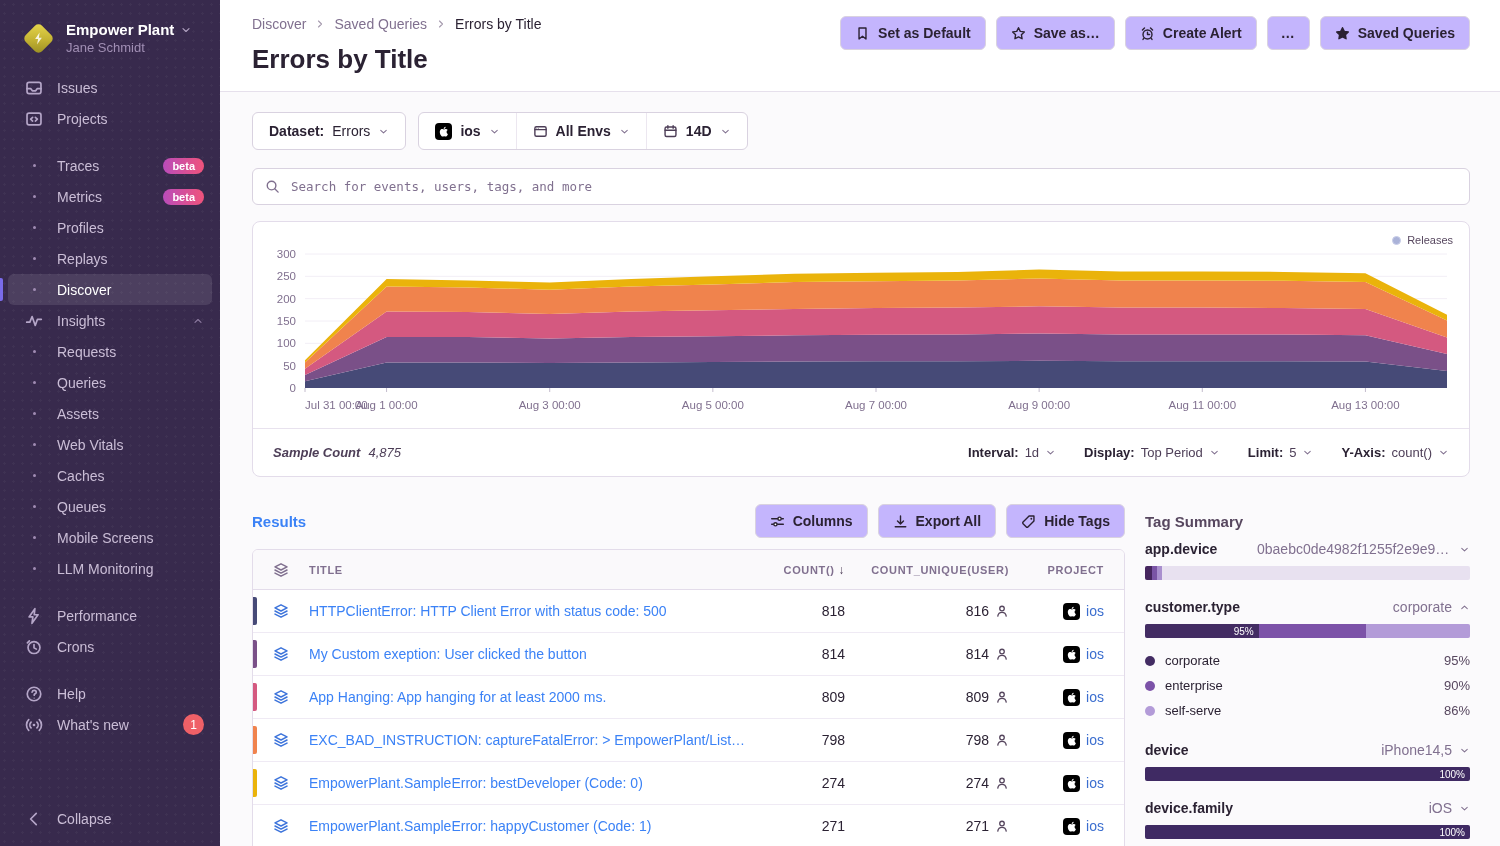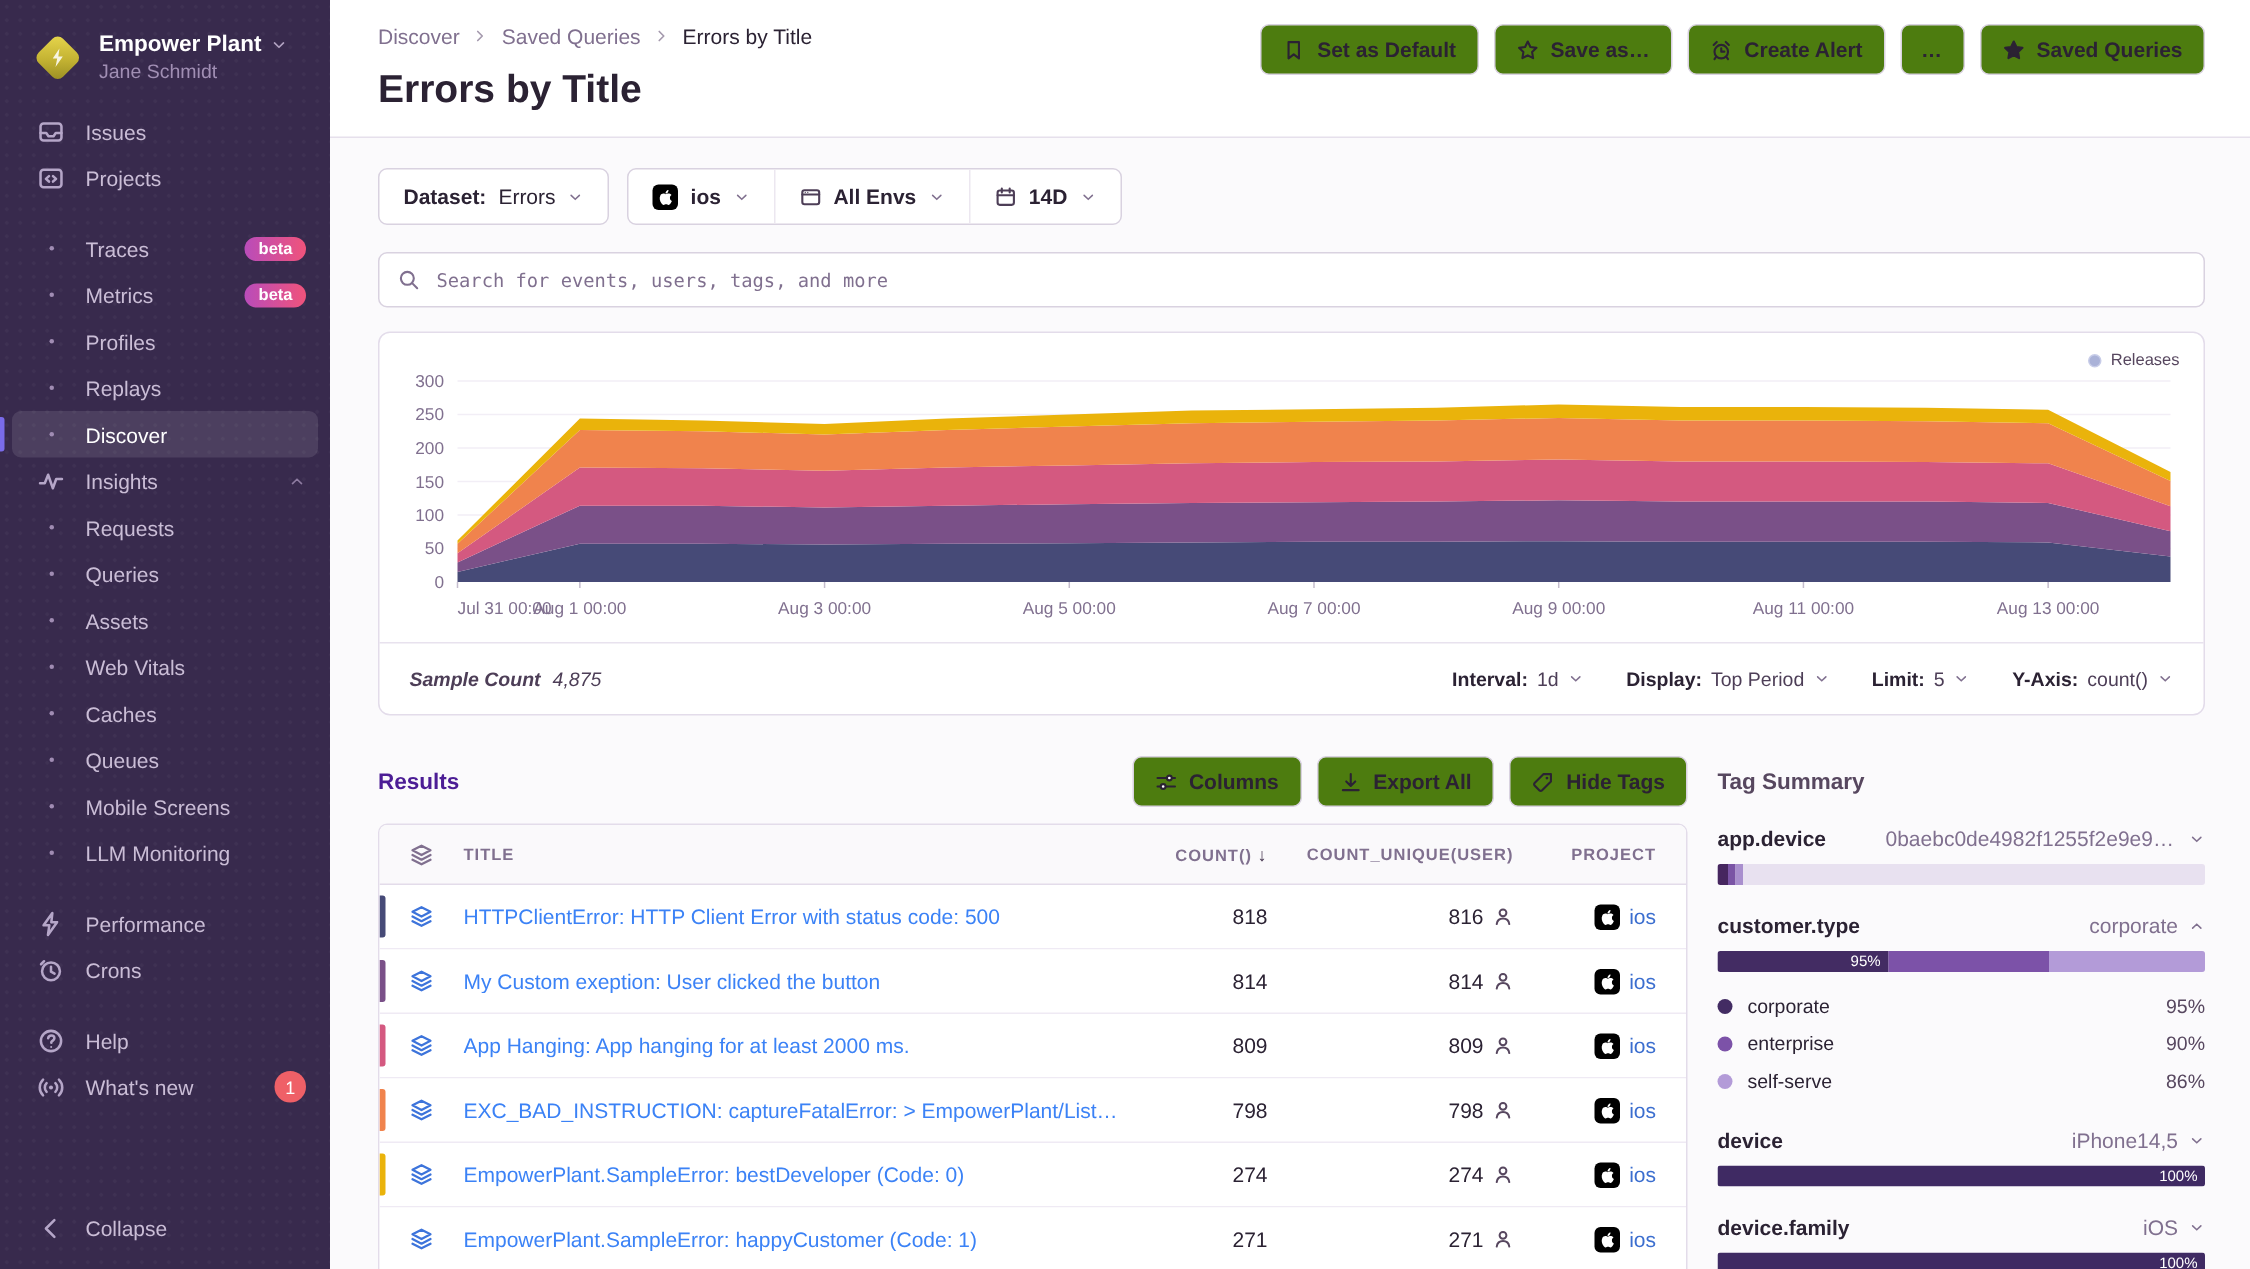--- a/index.html
+++ b/index.html
@@ -49,21 +49,21 @@
   
   .main { flex:1; display:flex; flex-direction:column; min-width:0; }
   .page-header { background:#fff; border-bottom:1px solid #e6e0ec; padding:16px 30px 16px 32px;
     display:flex; justify-content:space-between; align-items:flex-start; }
   .breadcrumb { display:flex; align-items:center; gap:8px; color:#80708f; font-size:14px; }
   .breadcrumb .crumb-current { color:#2b2233; }
   .breadcrumb .bsep { width:12px; height:12px; color:#a59aae; display:flex; }
   .page-title { font-size:26px; font-weight:700; color:#2b2233; margin-top:12px; }
   .actions { display:flex; gap:10px; }
   .btn { display:inline-flex; align-items:center; gap:8px; height:34px; padding:0 14px;
-    background:#4d7c0f; border:1px solid #d9d2e0; border-radius:6px;
+    background:#c4b5fd; border:1px solid #d9d2e0; border-radius:6px;
     font-weight:700; font-size:14px; color:#2b2233; cursor:pointer; font-family:inherit; }
   .btn .bicon { width:15px; height:15px; display:flex; }
   .btn-dots { padding:0 13px; letter-spacing:1px; }
 
   .content { flex:1; padding:20px 30px 0 32px; min-width:0; }
 
   
   .filter-row { display:flex; gap:12px; height:38px; }
   .pill { display:flex; align-items:center; background:#fff; border:1px solid #d9d2e0; border-radius:6px; height:38px; }
   .pill-seg { display:flex; align-items:center; gap:8px; padding:0 16px; font-size:14px; cursor:pointer; height:100%; }
@@ -95,21 +95,21 @@
   .cf-left .cf-label { font-weight:700; }
   .cf-right { display:flex; gap:28px; align-items:center; }
   .dropdown { display:flex; gap:6px; align-items:center; cursor:pointer; }
   .dropdown .dd-label { font-weight:700; color:#2b2233; }
 
   
   .lower { display:flex; gap:20px; margin-top:26px; }
   .lower-left { width:873px; min-width:873px; }
   .lower-right { flex:1; min-width:0; }
   .results-head { display:flex; align-items:center; justify-content:space-between; height:36px; }
-  .results-title { font-weight:700; font-size:15px; color:#4c1d95; }
+  .results-title { font-weight:700; font-size:15px; color:#3b82f6; }
   .results-btns { display:flex; gap:10px; }
 
   .table { margin-top:10px; background:#fff; border:1px solid #e3dcea; border-radius:6px 6px 0 0; overflow:hidden; }
   .thead { display:flex; align-items:center; height:40px; background:#faf9fb; border-bottom:1px solid #e3dcea;
     font-size:11px; font-weight:700; color:#80708f; letter-spacing:.06em; }
   .col-icon { width:56px; display:flex; justify-content:center; }
   .col-title { flex:1; min-width:0; }
   .col-count { width:110px; text-align:right; padding-right:14px; }
   .col-unique { width:165px; text-align:right; padding-right:15px; }
   .col-project { width:100px; text-align:right; padding-right:20px; }
@@ -119,21 +119,21 @@
   .layers-icon { width:16px; height:16px; color:#3d74db; display:flex; }
   .thead .layers-icon { color:#80708f; }
   .cell-title { flex:1; min-width:0; white-space:nowrap; overflow:hidden; text-overflow:ellipsis; color:#3b82f6; }
   .cell-unique { width:165px; display:flex; justify-content:flex-end; align-items:center; gap:6px; padding-right:15px; }
   .person-icon { width:14px; height:14px; color:#57475f; display:flex; }
   .cell-project { width:100px; display:flex; justify-content:flex-end; align-items:center; gap:6px; padding-right:20px; }
   .proj-link { color:#3b6ecf; }
 
   
   .tag-title { font-weight:700; font-size:15px; color:#57475f; height:36px; display:flex; align-items:center; }
-  .tagsec { margin-top:12px; margin-bottom:19px; }
+  .tagsec { margin-top:2px; margin-bottom:19px; }
   .tag-head { display:flex; align-items:baseline; justify-content:space-between; gap:8px; }
   .tag-name { font-weight:700; font-size:14px; color:#2b2233; white-space:nowrap; }
   .tag-val { color:#80708f; font-size:14px; display:flex; align-items:center; gap:7px; min-width:0; }
   .tag-val .tv-text { white-space:nowrap; overflow:hidden; text-overflow:ellipsis; max-width:195px; }
   .tag-bar { height:14px; margin-top:9px; border-radius:2px; background:#e8e1f0; display:flex; overflow:hidden; }
   .seg { height:100%; display:flex; align-items:center; justify-content:flex-end; color:#fff;
     font-size:10px; padding-right:5px; }
   .tag-items { margin-top:10px; }
   .tag-item { display:flex; align-items:center; height:25px; font-size:13px; color:#2b2233; }
   .tag-dot { width:10px; height:10px; border-radius:50%; margin-right:10px; flex:0 0 10px; }

